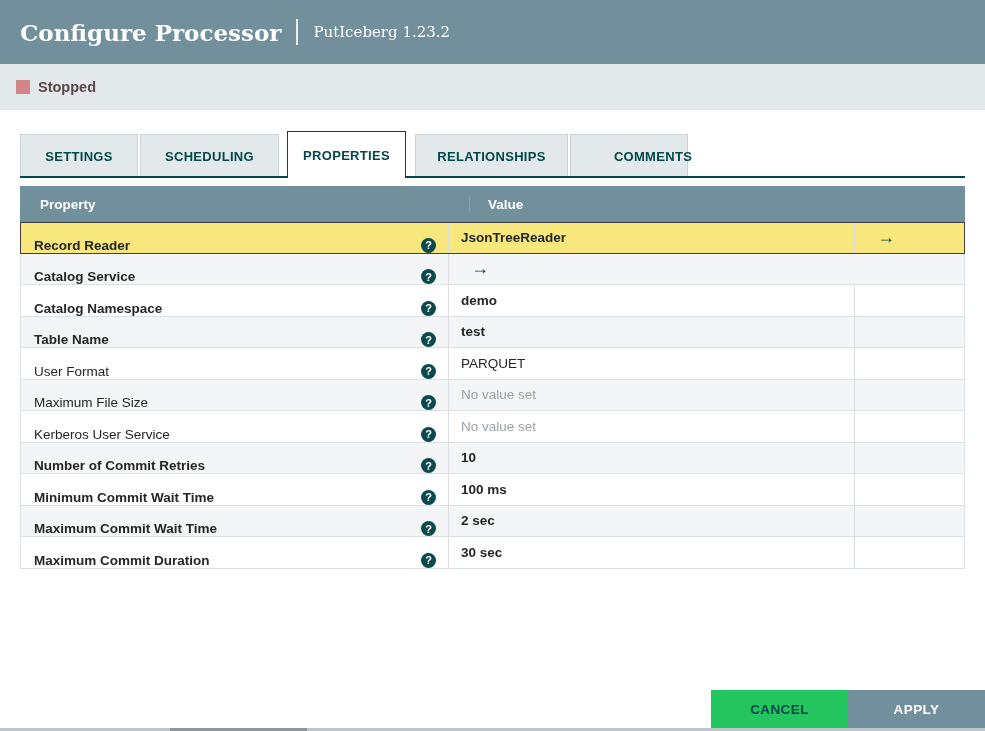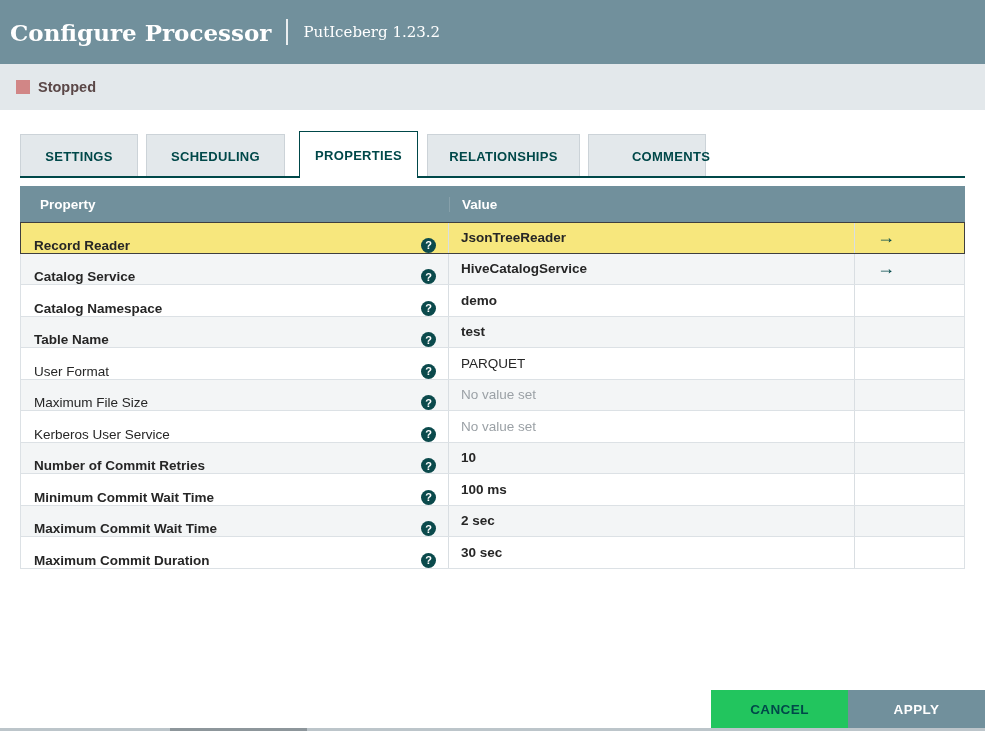--- a/index.html
+++ b/index.html
@@ -1,35 +1,35 @@
 <!DOCTYPE html>
 <html><head>
 <meta charset="utf-8">
 <style>
   * { margin:0; padding:0; }
   html,body { width:985px; height:731px; background:#fff; font-family:"Liberation Sans", sans-serif; overflow:hidden; }
   .dialog { position:relative; width:985px; height:731px; background:#fff; }
 
   
-  .header { height:64px; background:#71909c; display:flex; align-items:center; padding:0 10px; box-sizing:border-box; }
+  .header { height:64px; background:#71909c; display:flex; align-items:center; padding:0 20px; box-sizing:border-box; }
   .header-title { font-family:"DejaVu Serif", serif; font-weight:bold; font-size:23px; color:#ffffff; }
   .header-sep { width:2px; height:26px; background:rgba(255,255,255,.85); margin:0 15px; }
   .header-subtitle { font-family:"DejaVu Serif", serif; font-size:15px; color:#ffffff; }
 
   
   .status-bar { height:46px; background:#e3e8eb; display:flex; align-items:center; padding:0 16px; }
   .status-square { width:14px; height:14px; background:#d18686; margin-right:8px; }
   .status-label { font-weight:bold; font-size:14.5px; color:#5a4747; }
 
   .content { padding:21px 20px 0 20px; }
 
   
   .tabs { display:flex; position:relative; height:47px; }
   .tabs::after { content:""; position:absolute; left:0; right:0; bottom:0; height:2px; background:#004849; }
-  .tab { margin-top:3px; margin-right:8px; background:#e3e8eb; border:1px solid #ccd3d8; border-bottom:none;
+  .tab { margin-top:3px; margin-right:2px; background:#e3e8eb; border:1px solid #ccd3d8; border-bottom:none;
          display:flex; align-items:center; justify-content:center; font-weight:bold; font-size:13px;
          color:#004849; box-sizing:border-box; letter-spacing:.3px; cursor:pointer; }
   .tab:nth-child(1){ width:118px; }
   .tab:nth-child(2){ width:139px; }
   .tab:nth-child(3){ width:119px; }
   .tab:nth-child(4){ width:153px; }
   .tab:nth-child(5){ width:118px;padding-left:48px; }
   .tab.active { margin-top:0; margin-left:6px; margin-right:9px; background:#fff;
                 border:1px solid #004849; border-bottom:none; position:relative; z-index:2; }
 
@@ -39,21 +39,21 @@
   .icon-buttons { display:flex; gap:5px; }
   .icon-button { width:38px; height:36px; background:#fbfcfd; border:1px solid #d7dce0;
                  display:flex; align-items:center; justify-content:center; cursor:pointer; box-sizing:border-box; }
   .plus-glyph { color:#0b4a4c; font-size:26px; font-weight:bold; line-height:1; margin-top:-3px; }
 
   
   .prop-table { margin-top:8px; }
   .prop-table-header { display:flex; background:#71909c; height:36px; align-items:center;
                        color:#ffffff; font-weight:bold; font-size:13.5px; }
   .hdr-property { width:429px; box-sizing:border-box; padding-left:20px; }
-  .hdr-value { flex:1; box-sizing:border-box; padding-left:12px; border-left:1px solid rgba(255,255,255,.15); }
+  .hdr-value { flex:1; box-sizing:border-box; padding-left:18px; border-left:1px solid rgba(255,255,255,.15);margin-left:20px; }
   .hdr-action { width:110px; }
 
   .prop-row { display:flex; height:31.5px; border-bottom:1px solid #dce1e5;
               border-left:1px solid #dce1e5; border-right:1px solid #dce1e5;
               background:#ffffff; box-sizing:border-box; cursor:pointer; }
   .prop-row:nth-child(even) { background:#f3f5f6; }
   .prop-row.selected { background:#f7e77d; border:1px solid #3f3f3f; }
 
   .cell-property { width:428px; display:flex; align-items:flex-end; justify-content:space-between;
                    padding:0 12px 0 13px; box-sizing:border-box; border-right:1px solid #d9dee2; }
@@ -123,23 +123,20 @@
             </div>
             <div class="cell-action">
               <span class="arrow-icon">→</span>
             </div>
           </div>
           <div class="prop-row required">
             <div class="cell-property">
               <span class="prop-name">Catalog Service</span>
               <span class="help-icon">?</span>
             </div>
-            <div class="cell-value">
-              <span class="prop-value">HiveCatalogService</span>
-            </div>
             <div class="cell-action">
               <span class="arrow-icon">→</span>
             </div>
           </div>
           <div class="prop-row required">
             <div class="cell-property">
               <span class="prop-name">Catalog Namespace</span>
               <span class="help-icon">?</span>
             </div>
             <div class="cell-value">

